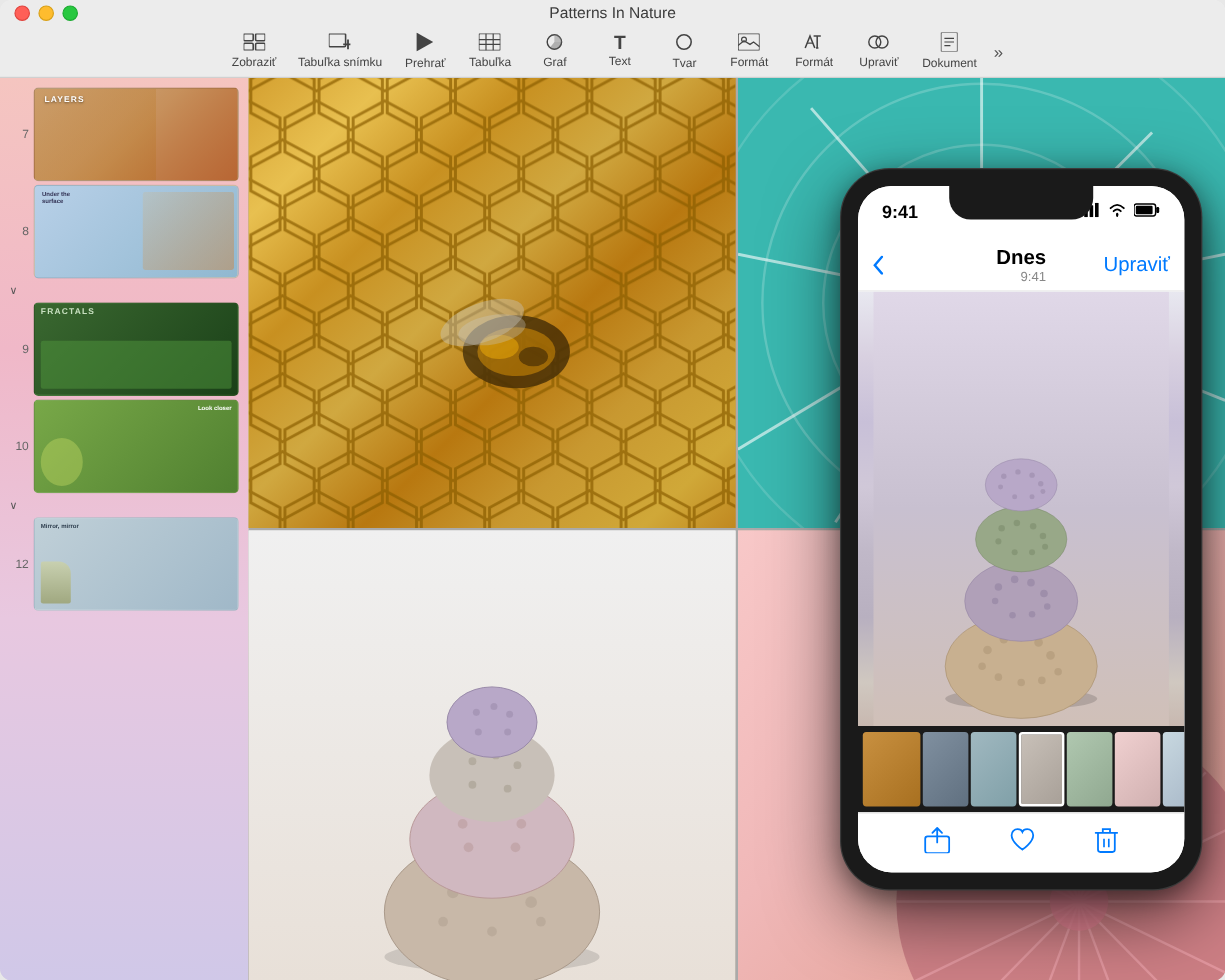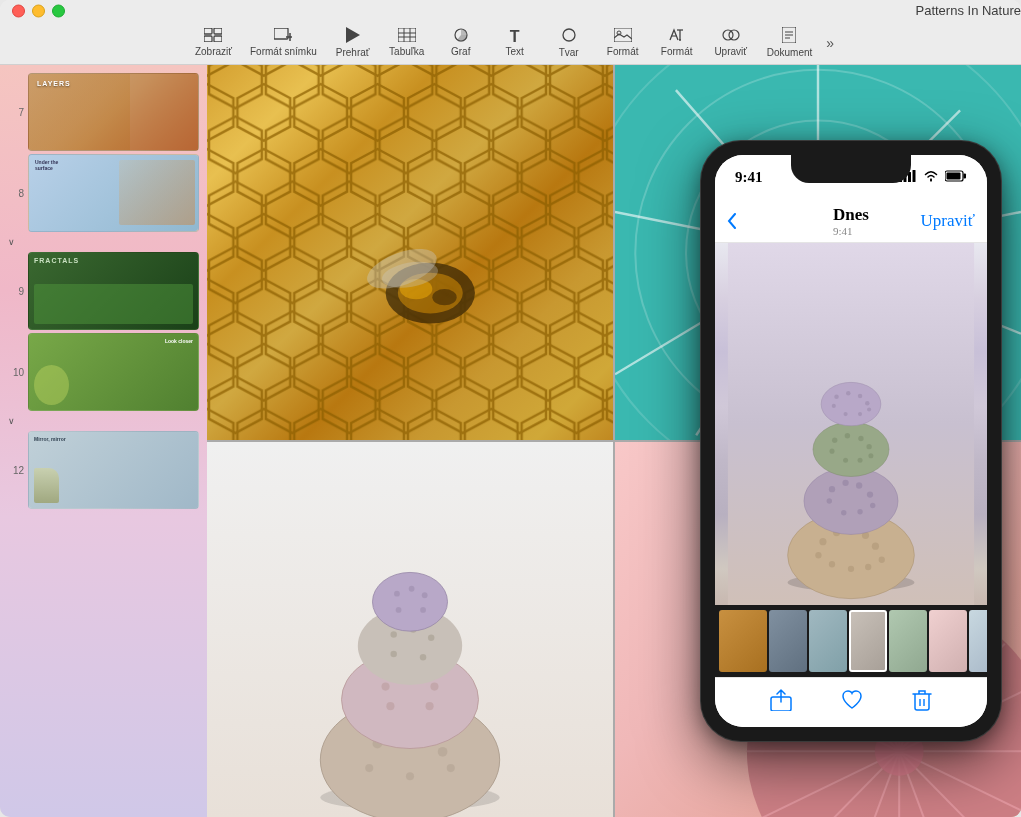--- a/index.html
+++ b/index.html
@@ -32,21 +32,21 @@
       display: flex;
       flex-direction: column;
       align-items: center;
       position: relative;
       flex-shrink: 0;
     }
 
     .title-row {
       display: flex;
       align-items: center;
-      justify-content: flex-end;
+      justify-content: center;
       width: 100%;
       height: 22px;
       position: relative;
     }
 
     .window-controls {
       position: absolute;
       left: 12px;
       top: 50%;
       transform: translateY(-50%);
@@ -162,21 +162,20 @@
     .slide-10 { background: linear-gradient(135deg, #88b860 30%, #6a9840 80%); }
     .slide-11 { background: linear-gradient(135deg, #e8d0d0 30%, #c8a0b0 80%); }
     .slide-12 { background: linear-gradient(135deg, #d0e0e8 30%, #b0c8d8 80%); }
 
     
     .canvas-area {
       flex: 1;
       background: #0f172a;
       overflow: hidden;
       position: relative;
-      font-family: Liberation Serif, serif;
     }
 
     
     .slide-canvas {
       width: 100%;
       height: 100%;
       display: grid;
       grid-template-columns: 1fr 1fr;
       grid-template-rows: 1fr 1fr;
       gap: 2px;
@@ -301,21 +300,21 @@
       font-size: 17px;
       display: flex;
       align-items: center;
       gap: 2px;
     }
 
     .ios-nav-title {
       position: absolute;
       left: 50%;
       transform: translateX(-50%);
-      text-align: left;
+      text-align: right;
     }
 
     .ios-nav-title-main {
       font-size: 17px;
       font-weight: 600;
       color: #000;
     }
 
     .ios-nav-title-sub {
       font-size: 11px;
@@ -439,21 +438,21 @@
         <span class="toolbar-label">Zobraziť</span>
       </div>
       <div class="toolbar-item">
         <span class="toolbar-icon">
           <svg width="18" height="14" viewBox="0 0 18 14">
               <rect x="0" y="0" width="14" height="11" rx="1" fill="none" stroke="#444" stroke-width="1.3"></rect>
               <line x1="16" y1="5" x2="16" y2="13" stroke="#444" stroke-width="1.5"></line>
               <line x1="12" y1="9" x2="20" y2="9" stroke="#444" stroke-width="1.5"></line>
             </svg>
         </span>
-        <span class="toolbar-label">Formát snímku</span>
+        <span class="toolbar-label">Tabuľka snímku</span>
       </div>
       <div class="toolbar-item">
         <span class="toolbar-icon">
           <svg width="14" height="16" viewBox="0 0 14 16">
               <polygon points="0,0 14,8 0,16" fill="#444"></polygon>
             </svg>
         </span>
         <span class="toolbar-label">Prehrať</span>
       </div>
       <div class="toolbar-item">

